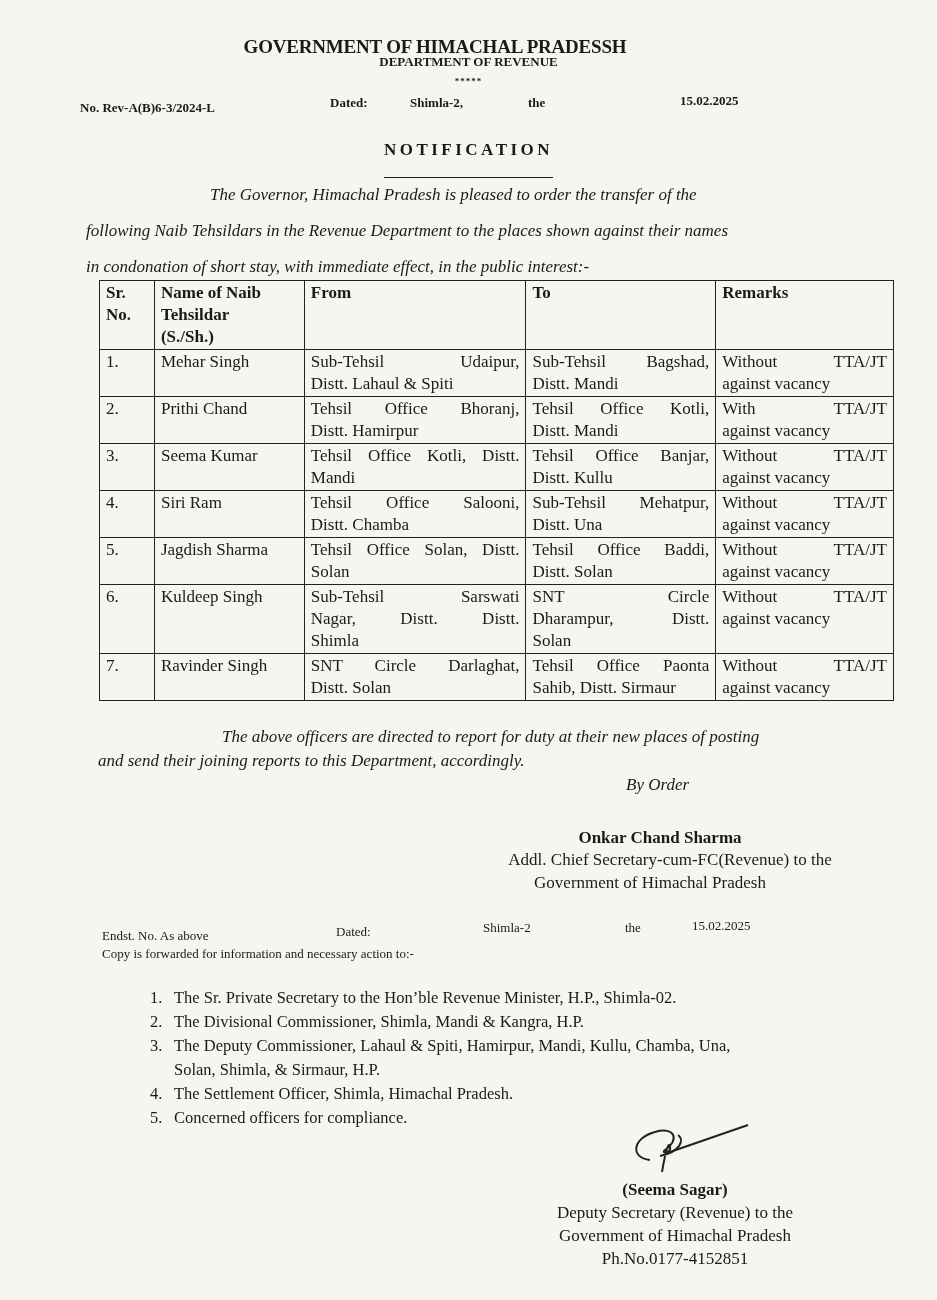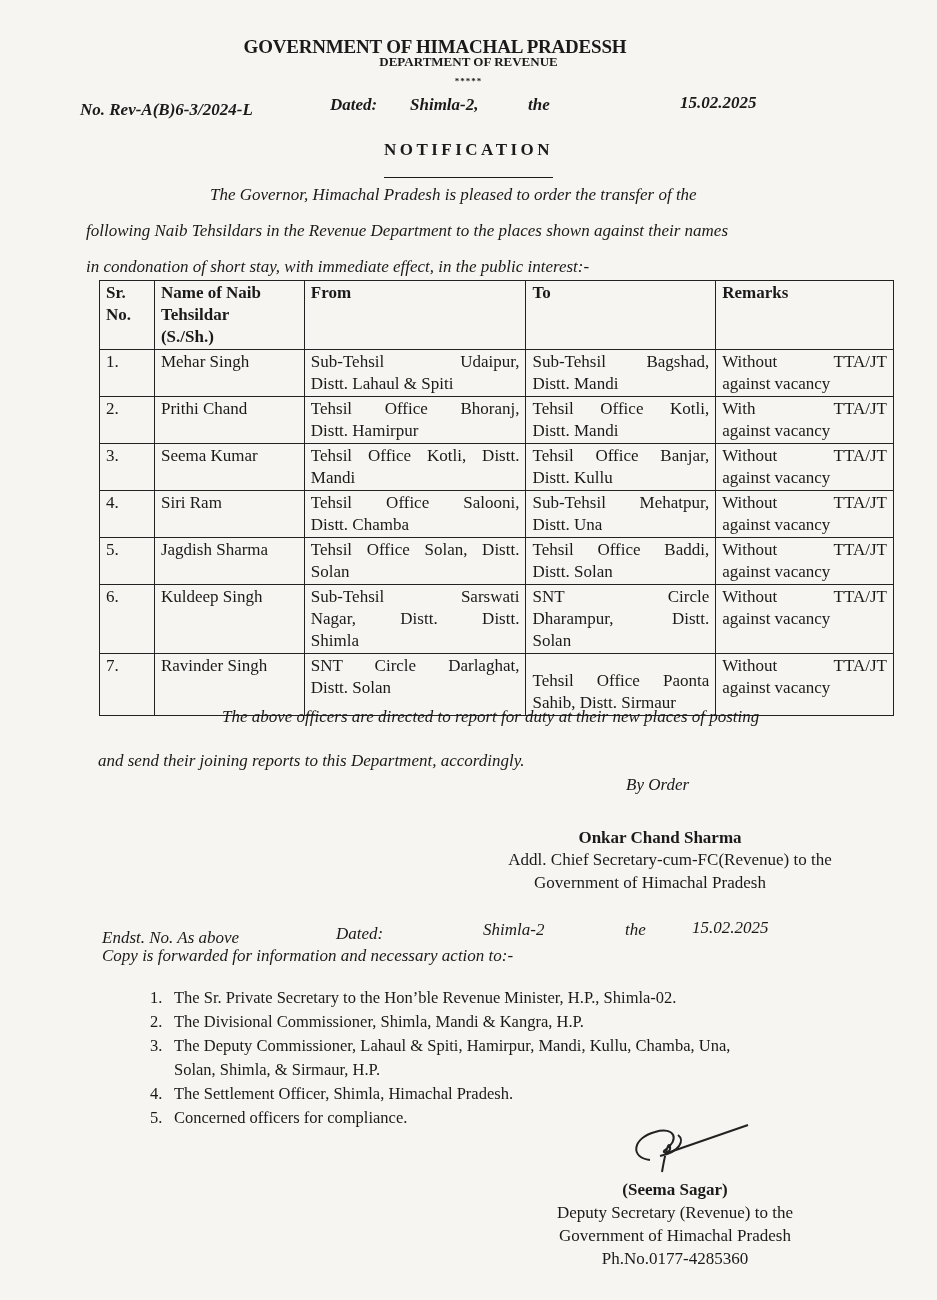--- a/index.html
+++ b/index.html
@@ -8,21 +8,21 @@
     background: #f6f5f1;
     font-family: "Liberation Serif", "DejaVu Serif", serif;
     color: #1a1a1a;
     position: relative;
   }
   .page { position: absolute; left: 0; top: 0; width: 937px; height: 1300px; }
   .abs { position: absolute; white-space: nowrap; }
   .hdr1 { top: 36px; left: 0; width: 870px; text-align: center; font-size: 19px; font-weight: bold; letter-spacing: -0.2px; }
   .hdr2 { top: 52px; left: 0; width: 937px; text-align: center; font-size: 13px; font-weight: bold; }
   .stars { top: 72px; left: 0; width: 937px; text-align: center; font-size: 9px; font-weight: bold; letter-spacing: 1px; }
-  .refline { font-size: 17px; font-weight: bold; font-style: italic; }
+  .refline { font-size: 13px; font-weight: bold; }
   .notif { top: 140px; left: 0; width: 937px; text-align: center; font-size: 17px; font-weight: bold; letter-spacing: 3.5px; }
   .notif span { border-bottom: 1.5px solid #1a1a1a; padding-bottom: 18px; }
   .para { font-size: 17px; line-height: 34px; font-style: italic; }
   table.transfer {
     position: absolute; left: 99px; top: 280px; width: 795px;
     border-collapse: collapse; font-size: 17px; line-height: 22px;
   }
   table.transfer td, table.transfer th {
     border: 1.5px solid #222; padding: 1px 6px; vertical-align: top; text-align: left;
   }
@@ -180,32 +180,32 @@
           </td>
         </tr>
         <tr>
           <td>7.</td>
           <td>Ravinder Singh</td>
           <td class="j">
             <span style="display: block;">SNT Circle Darlaghat,</span>
             <span class="last">Distt. Solan</span>
           </td>
           <td class="j">
-            <span style="display: block; margin-top: 15px;">Tehsil Office Paonta</span>
+            <span style="display: block;">Tehsil Office Paonta</span>
             <span class="last">Sahib, Distt. Sirmaur</span>
           </td>
           <td class="j">
             <span style="display: block;">Without TTA/JT</span>
             <span class="last">against vacancy</span>
           </td>
         </tr>
       </tbody>
   </table>
 
-  <div class="abs para" style="left:222px; top:700px;text-align:center;">The above officers are directed to report for duty at their new places of posting</div>
+  <div class="abs para" style="left:222px; top:720px;text-align:center;">The above officers are directed to report for duty at their new places of posting</div>
   <div class="abs para" style="left:98px; top:744px;">and send their joining reports to this Department, accordingly.</div>
   <div class="abs para" style="left:626px; top:768px;">By Order</div>
 
   <div class="abs sig" style="left:480px; top:828px; width:360px; font-weight:bold;">Onkar Chand Sharma</div>
   <div class="abs sig" style="left:470px; top:850px; width:400px;">Addl. Chief Secretary-cum-FC(Revenue) to the</div>
   <div class="abs sig" style="left:470px; top:873px; width:360px;">Government of Himachal Pradesh</div>
 
   <div class="abs refline" style="left:102px; top:928px; font-weight:normal;">Endst. No. As above</div>
   <div class="abs refline" style="left:336px; top:924px; font-weight:normal;">Dated:</div>
   <div class="abs refline" style="left:483px; top:920px; font-weight:normal;">Shimla-2</div>
@@ -223,14 +223,14 @@
     </div>
 
   <svg class="signature-mark" width="150" height="60" viewBox="0 0 150 60">
     <path d="M30 40 C 10 38, 12 18, 35 12 C 55 6, 60 20, 45 30 C 40 34, 52 34, 50 26 C 48 20, 44 40, 42 52 M 40 36 C 60 32, 65 20, 58 15" fill="none" stroke="#222" stroke-width="2"></path>
     <path d="M 50 32 L 128 5" fill="none" stroke="#222" stroke-width="2"></path>
   </svg>
 
   <div class="abs sig" style="left:540px; top:1180px; width:270px; font-weight:bold;">(Seema Sagar)</div>
   <div class="abs sig" style="left:520px; top:1203px; width:310px;">Deputy Secretary (Revenue) to the</div>
   <div class="abs sig" style="left:520px; top:1226px; width:310px;">Government of Himachal Pradesh</div>
-  <div class="abs sig" style="left:520px; top:1249px; width:310px;">Ph.No.0177-4285360</div>
+  <div class="abs sig" style="left:520px; top:1249px; width:310px;">Ph.No.0177-4152851</div>
 </div>
 
 </body></html>

